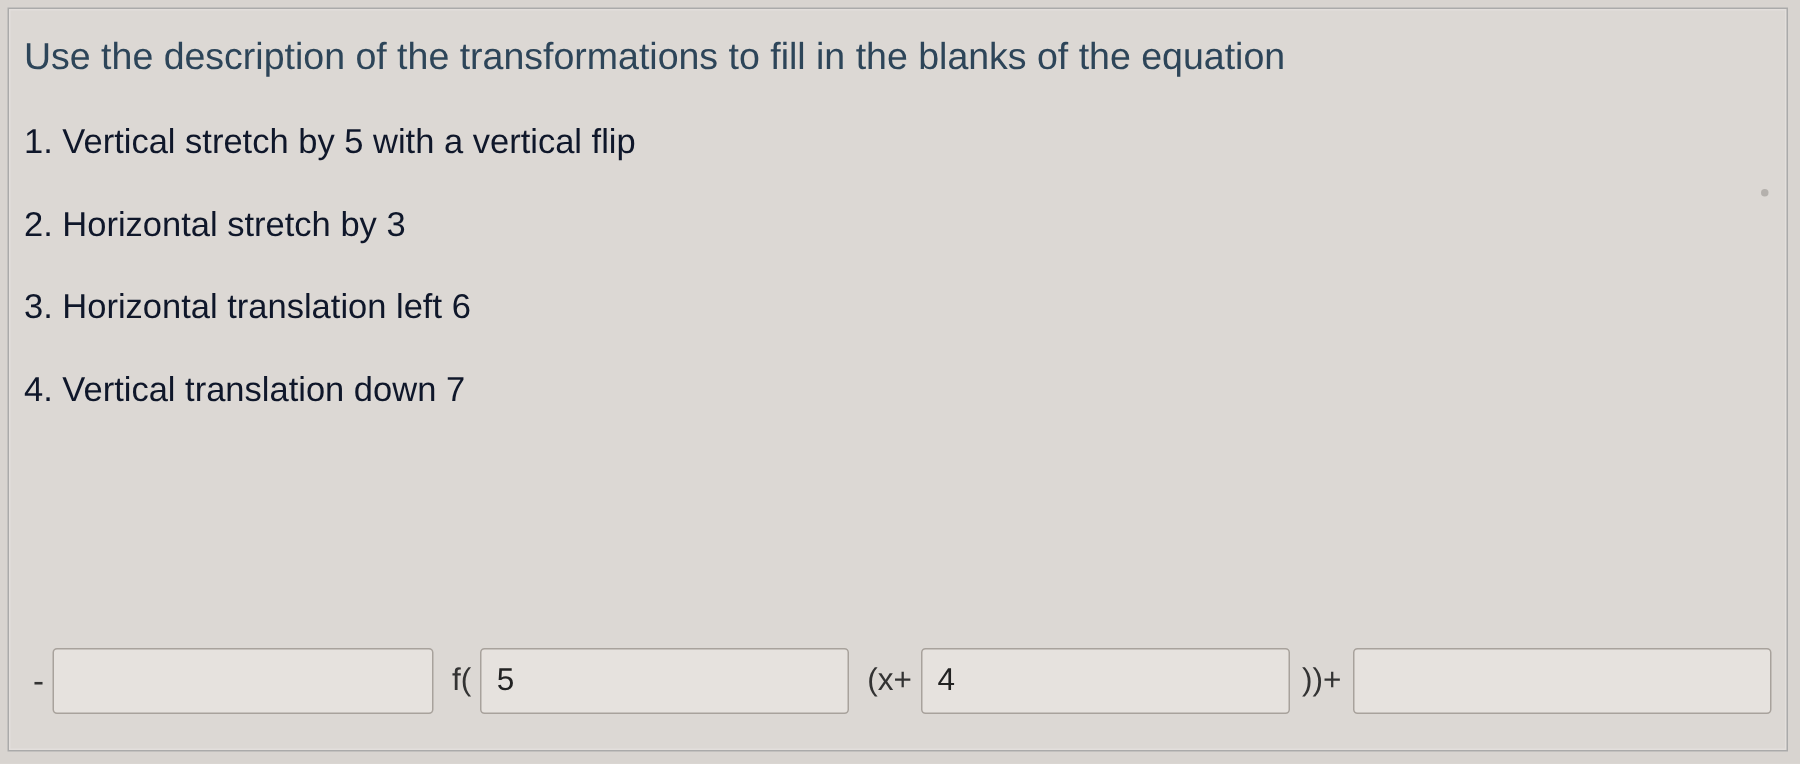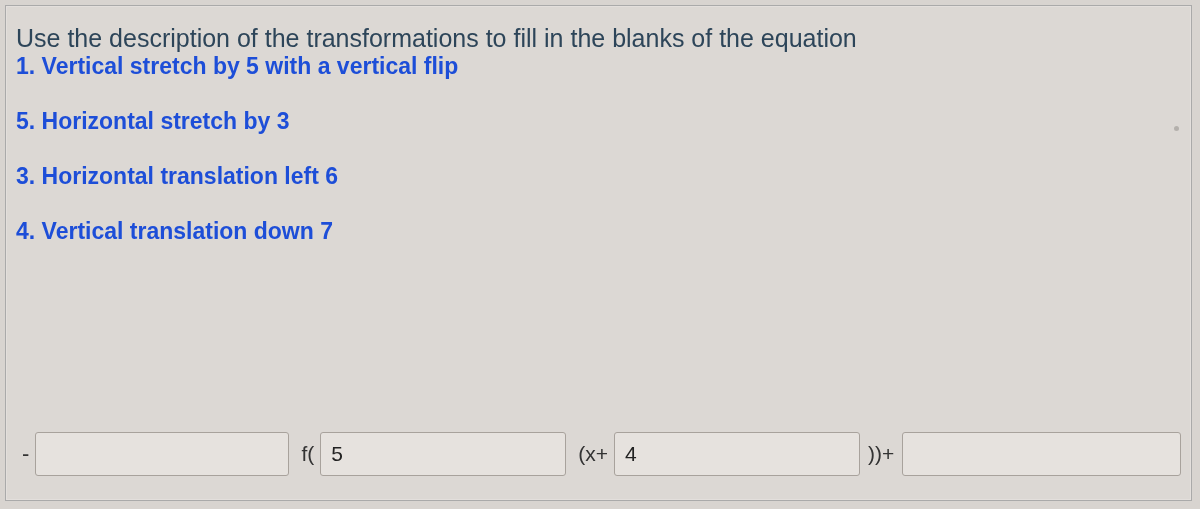--- a/index.html
+++ b/index.html
@@ -22,27 +22,28 @@
       right: 8px;
       bottom: 8px;
       background: #dcd8d4;
       border: 1px solid #aaa;
       box-shadow: inset 0 0 0 1px rgba(255,255,255,0.2);
       padding: 18px 10px 10px 10px;
     }
     .instruction {
       font-size: 25px;
       color: #2d4559;
+      margin-bottom: 28px;
       font-weight: 400;
     }
     .item {
       font-size: 23px;
-      color: #1d4ed8;
+      color: #0f172a;
       margin-bottom: 28px;
-      font-weight: 700;
+      font-weight: 400;
     }
     .equation-row {
       position: absolute;
       left: 10px;
       right: 10px;
       bottom: 24px;
       display: flex;
       align-items: center;
       font-size: 21px;
       color: #333;
@@ -95,21 +96,21 @@
     }
   </style>
 </head>
 <body>
 
 <div class="inner-panel">
 
   <p class="instruction">Use the description of the transformations to fill in the blanks of the equation</p>
 
   <p class="item">1. Vertical stretch by 5 with a vertical flip</p>
-  <p class="item">5. Horizontal stretch by 3</p>
+  <p class="item">2. Horizontal stretch by 3</p>
   <p class="item">3. Horizontal translation left 6</p>
   <p class="item">4. Vertical translation down 7</p>
 
   <div class="equation-row">
     <span class="minus">-</span>
 
     <span class="blank blank-a">
       <input type="text" value="" style="">
     </span>
 

